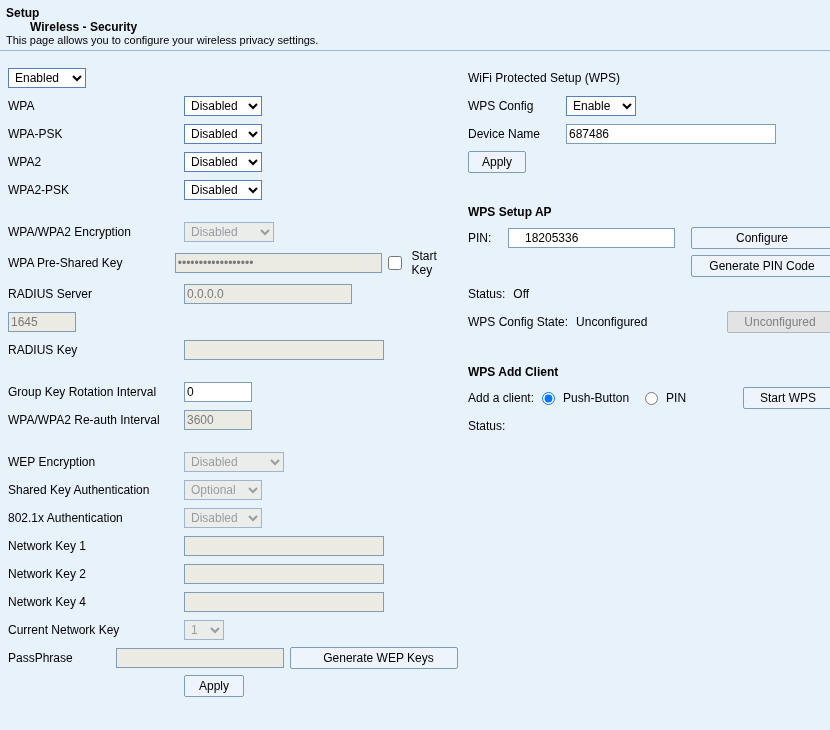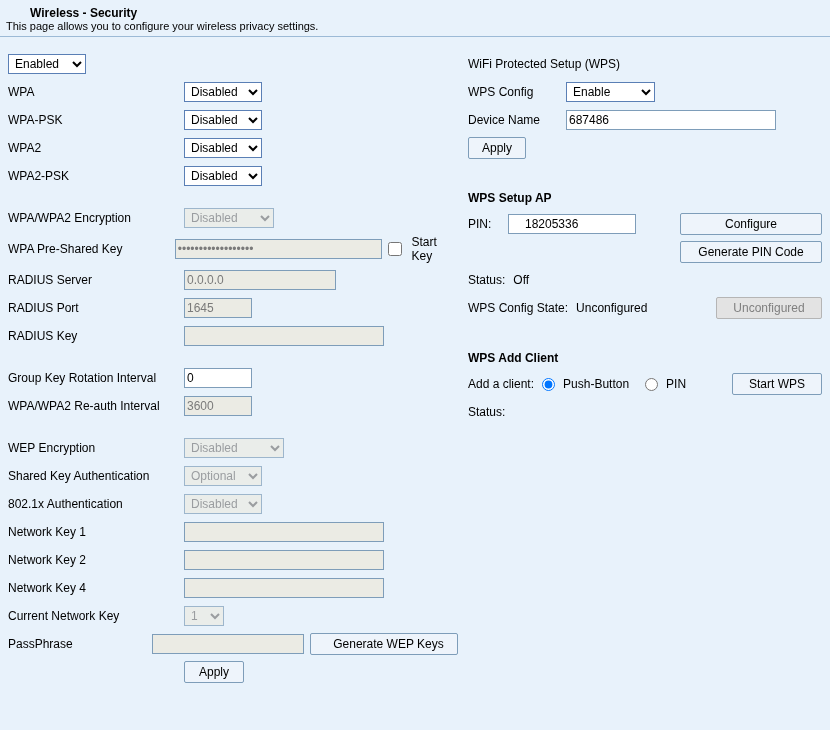--- a/index.html
+++ b/index.html
@@ -40,57 +40,58 @@
   select.sel-blue {
     border: 1px solid #5a7fb5;
   }
   
   .sel-78 { width: 78px; }
   .sel-90 { width: 90px; }
   .sel-100 { width: 100px; }
   .sel-40 { width: 40px; }
   input.txt { }
   .txt-68 { width: 68px; }
-  .txt-168 { width: 152px; }
+  .txt-168 { width: 168px; }
   .txt-200 { width: 200px; }
   .txt-220 { width: 220px; }
   .disabled-field {
     background: #ebebe4 !important;
     color: #7a7a7a;
   }
   button, input[type="button"] {
     font-family: Liberation Sans, sans-serif;
     font-size: 12px;
     border: 1px solid #7e9db9;
     background: #eef4fb;
     height: 22px;
     padding: 0 10px;
     cursor: pointer;
     border-radius: 2px;
   }
-  .btn-wide { width: 148px; padding-left: 19px; }
+  .btn-wide { width: 168px; padding-left: 19px; }
   .btn-140 { width: 142px; }
   .btn-gray {
     background: #e3e3e3;
     border: 1px solid #b5b5b5;
     color: #808080;
   }
   .section-br { height: 14px; }
   .right-line { display: flex; align-items: center; gap: 8px; margin-bottom: 6px; min-height: 22px; }
   .right-label { font-size: 12px; }
   .right-title { font-weight: bold; font-size: 12px; margin: 6px 0 8px 0; }
   input[type="checkbox"] { margin: 0 4px 0 0; width: 14px; height: 14px; }
   input[type="radio"] { margin: 0 4px 0 0; }
   .apply-row { margin-top: 4px; margin-left: 176px; }
   .rgrp { display: inline-flex; align-items: center; gap: 4px; margin-right: 8px; }
 </style>
 </head>
 <body>
 
 <div class="header">
+  <div class="title">Setup</div>
   <div class="subtitle">Wireless - Security</div>
   <div class="desc">This page allows you to configure your wireless privacy settings.</div>
 </div>
 
 <div class="content">
 
   <div class="col-left">
 
     <div class="row">
       <div class="ctrl">
@@ -157,21 +158,20 @@
     </div>
 
     <div class="row">
       <div class="label">RADIUS Server</div>
       <div class="ctrl">
         <input type="text" class="txt txt-168 disabled-field" disabled="" value="0.0.0.0" style="">
       </div>
     </div>
 
     <div class="row">
-      <div class="label">RADIUS Port</div>
       <div class="ctrl">
         <input type="text" class="txt txt-68 disabled-field" disabled="" value="1645" style="">
       </div>
     </div>
 
     <div class="row">
       <div class="label">RADIUS Key</div>
       <div class="ctrl">
         <input type="text" class="txt txt-200 disabled-field" disabled="" value="" style="">
       </div>
@@ -265,41 +265,41 @@
   </div>
 
   <div class="col-right">
 
     <div class="right-line">
       <span class="right-label">WiFi Protected Setup (WPS)</span>
     </div>
 
     <div class="right-line">
       <span class="right-label" style="width:90px;display:inline-block;">WPS Config</span>
-      <select class="sel-blue" style="width:89px">
+      <select class="sel-blue" style="width:70px">
         <option>Enable</option>
       </select>
     </div>
 
     <div class="right-line">
       <span class="right-label" style="width:90px;display:inline-block;">Device Name</span>
       <input type="text" class="txt" style="width: 210px;" value="687486">
     </div>
 
     <div class="right-line">
       <button style="width:58px">Apply</button>
     </div>
 
     <div style="height:20px"></div>
 
     <div class="right-title">WPS Setup AP</div>
 
     <div class="right-line">
       <span class="right-label" style="width:32px;display:inline-block;">PIN:</span>
-      <input type="text" class="txt" style="width: 128px; padding-left: 16px;" value="18205336">
+      <input type="text" class="txt" style="width: 167px; padding-left: 16px;" value="18205336">
       <div style="flex:1"></div>
       <button class="btn-140">Configure</button>
     </div>
 
     <div class="right-line">
       <div style="flex:1"></div>
       <button class="btn-140">Generate PIN Code</button>
     </div>
 
     <div class="right-line">

